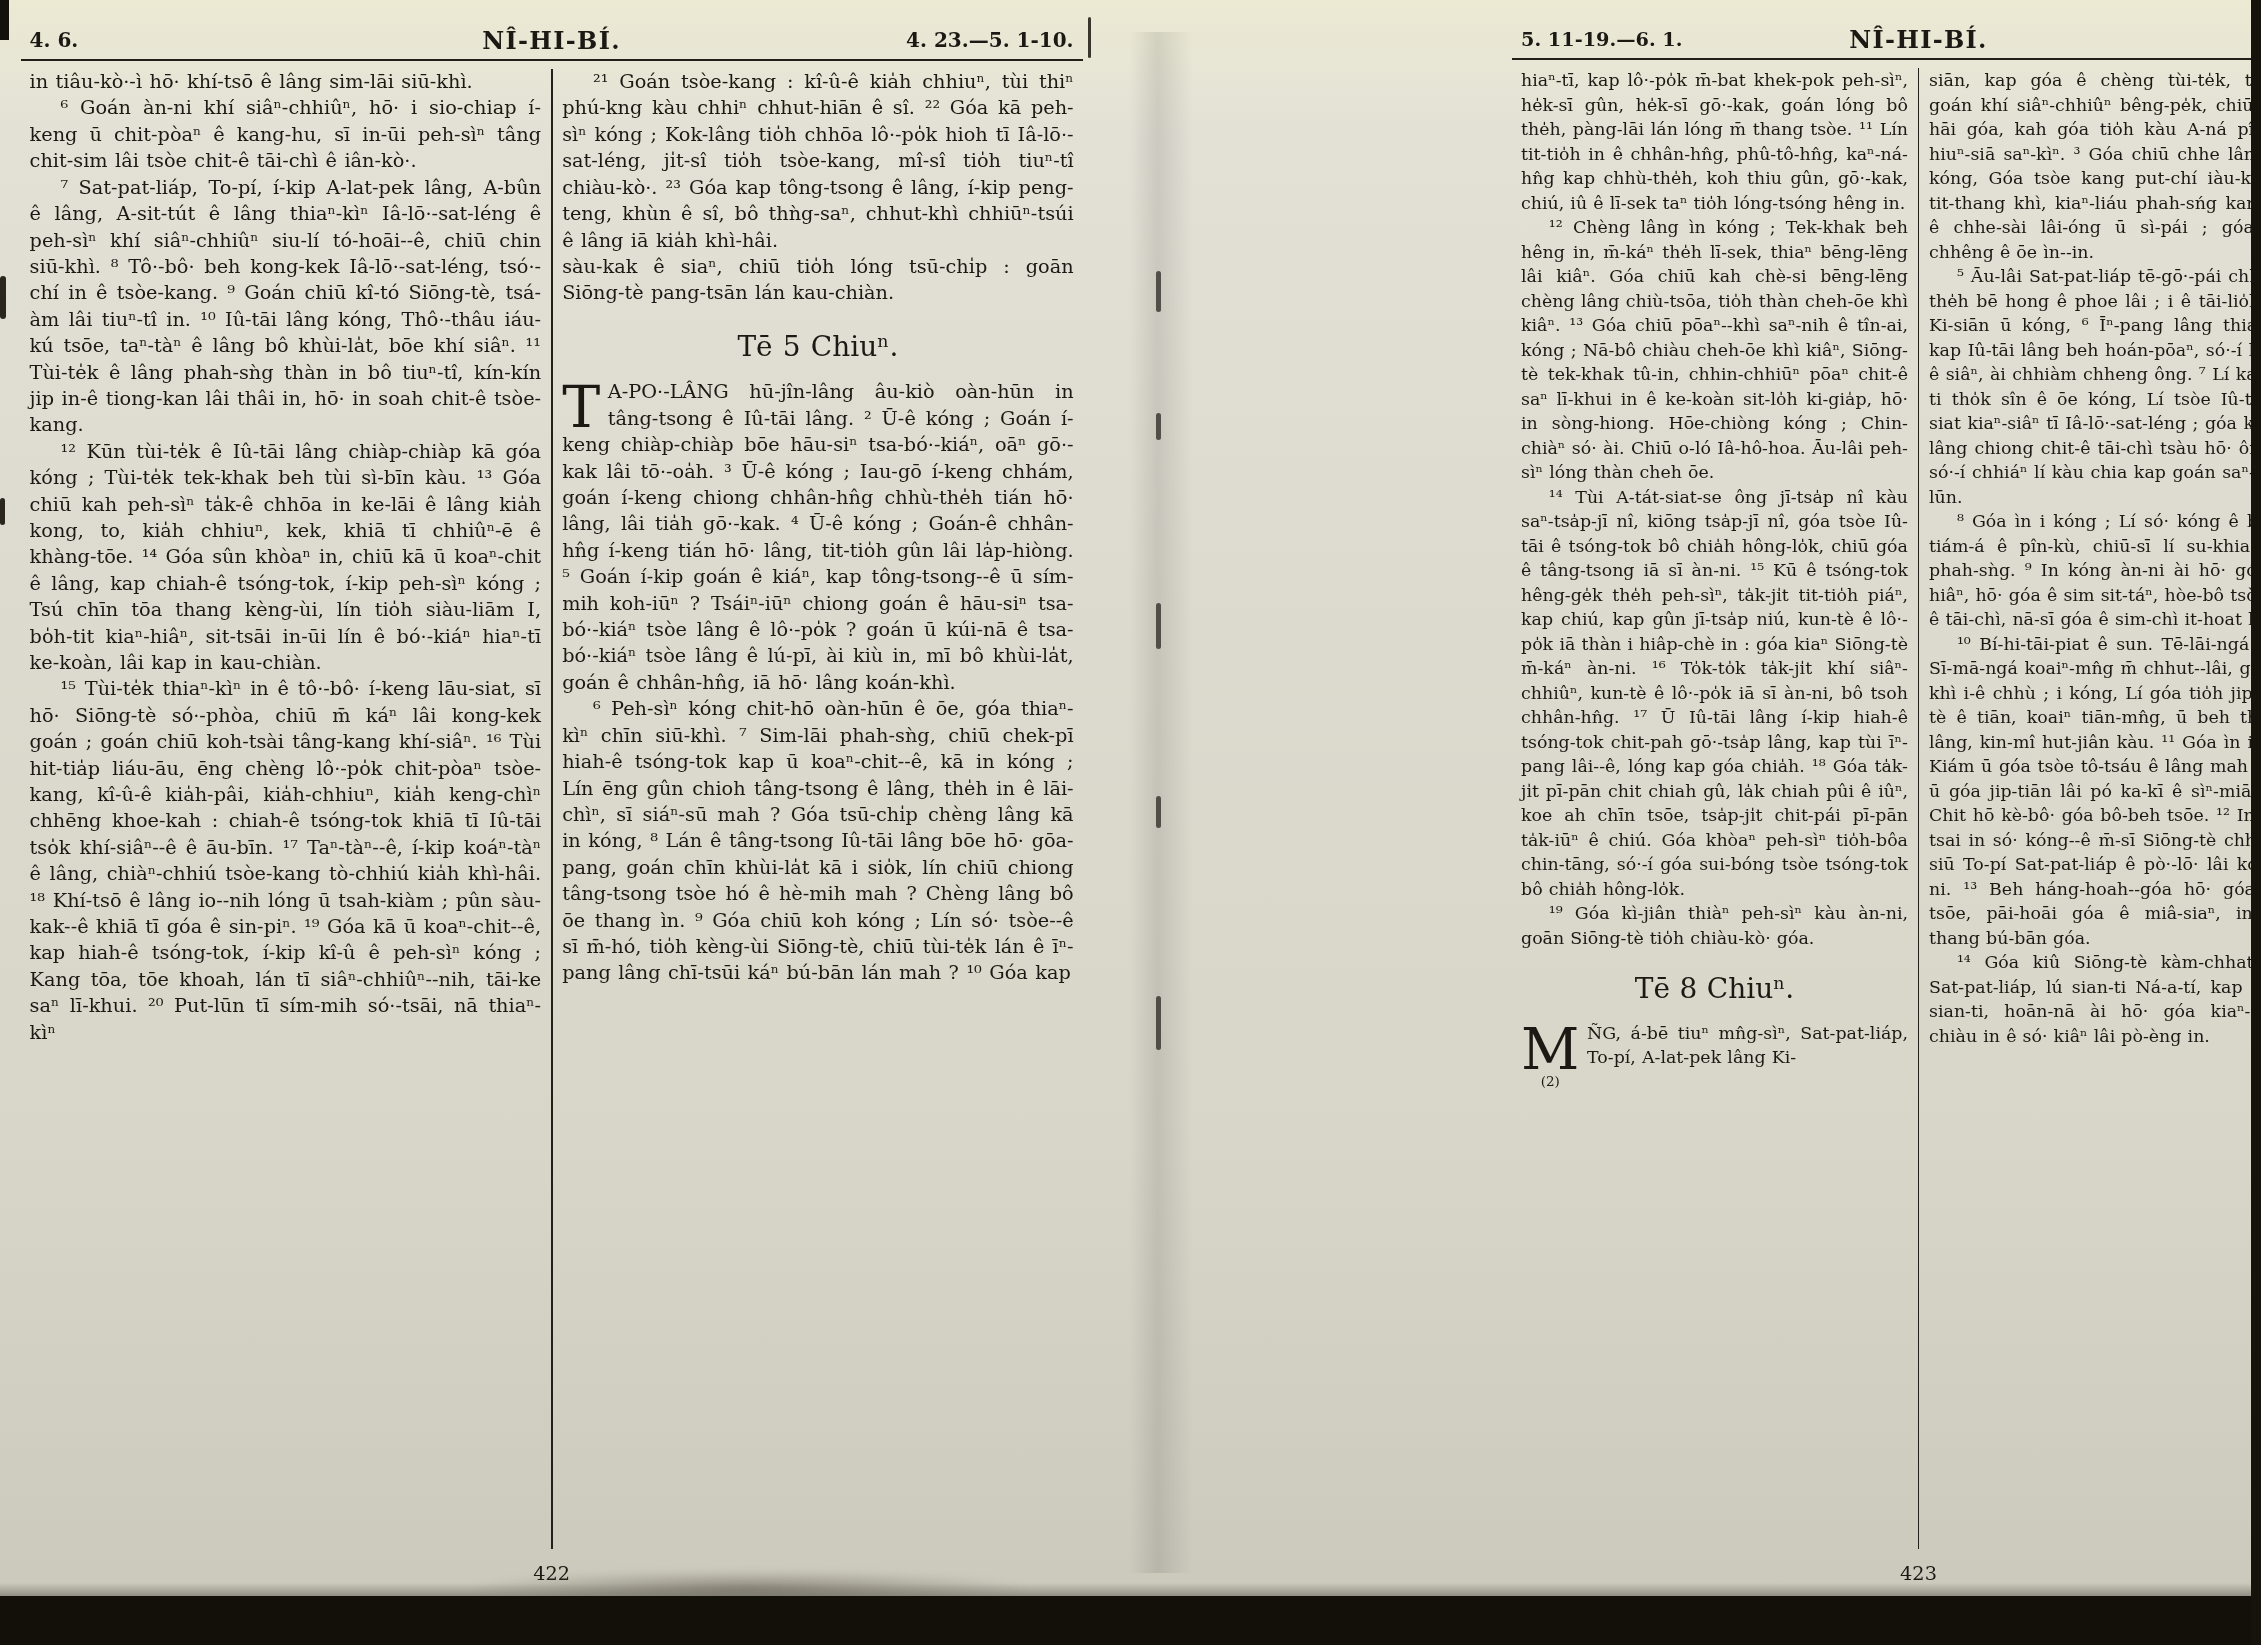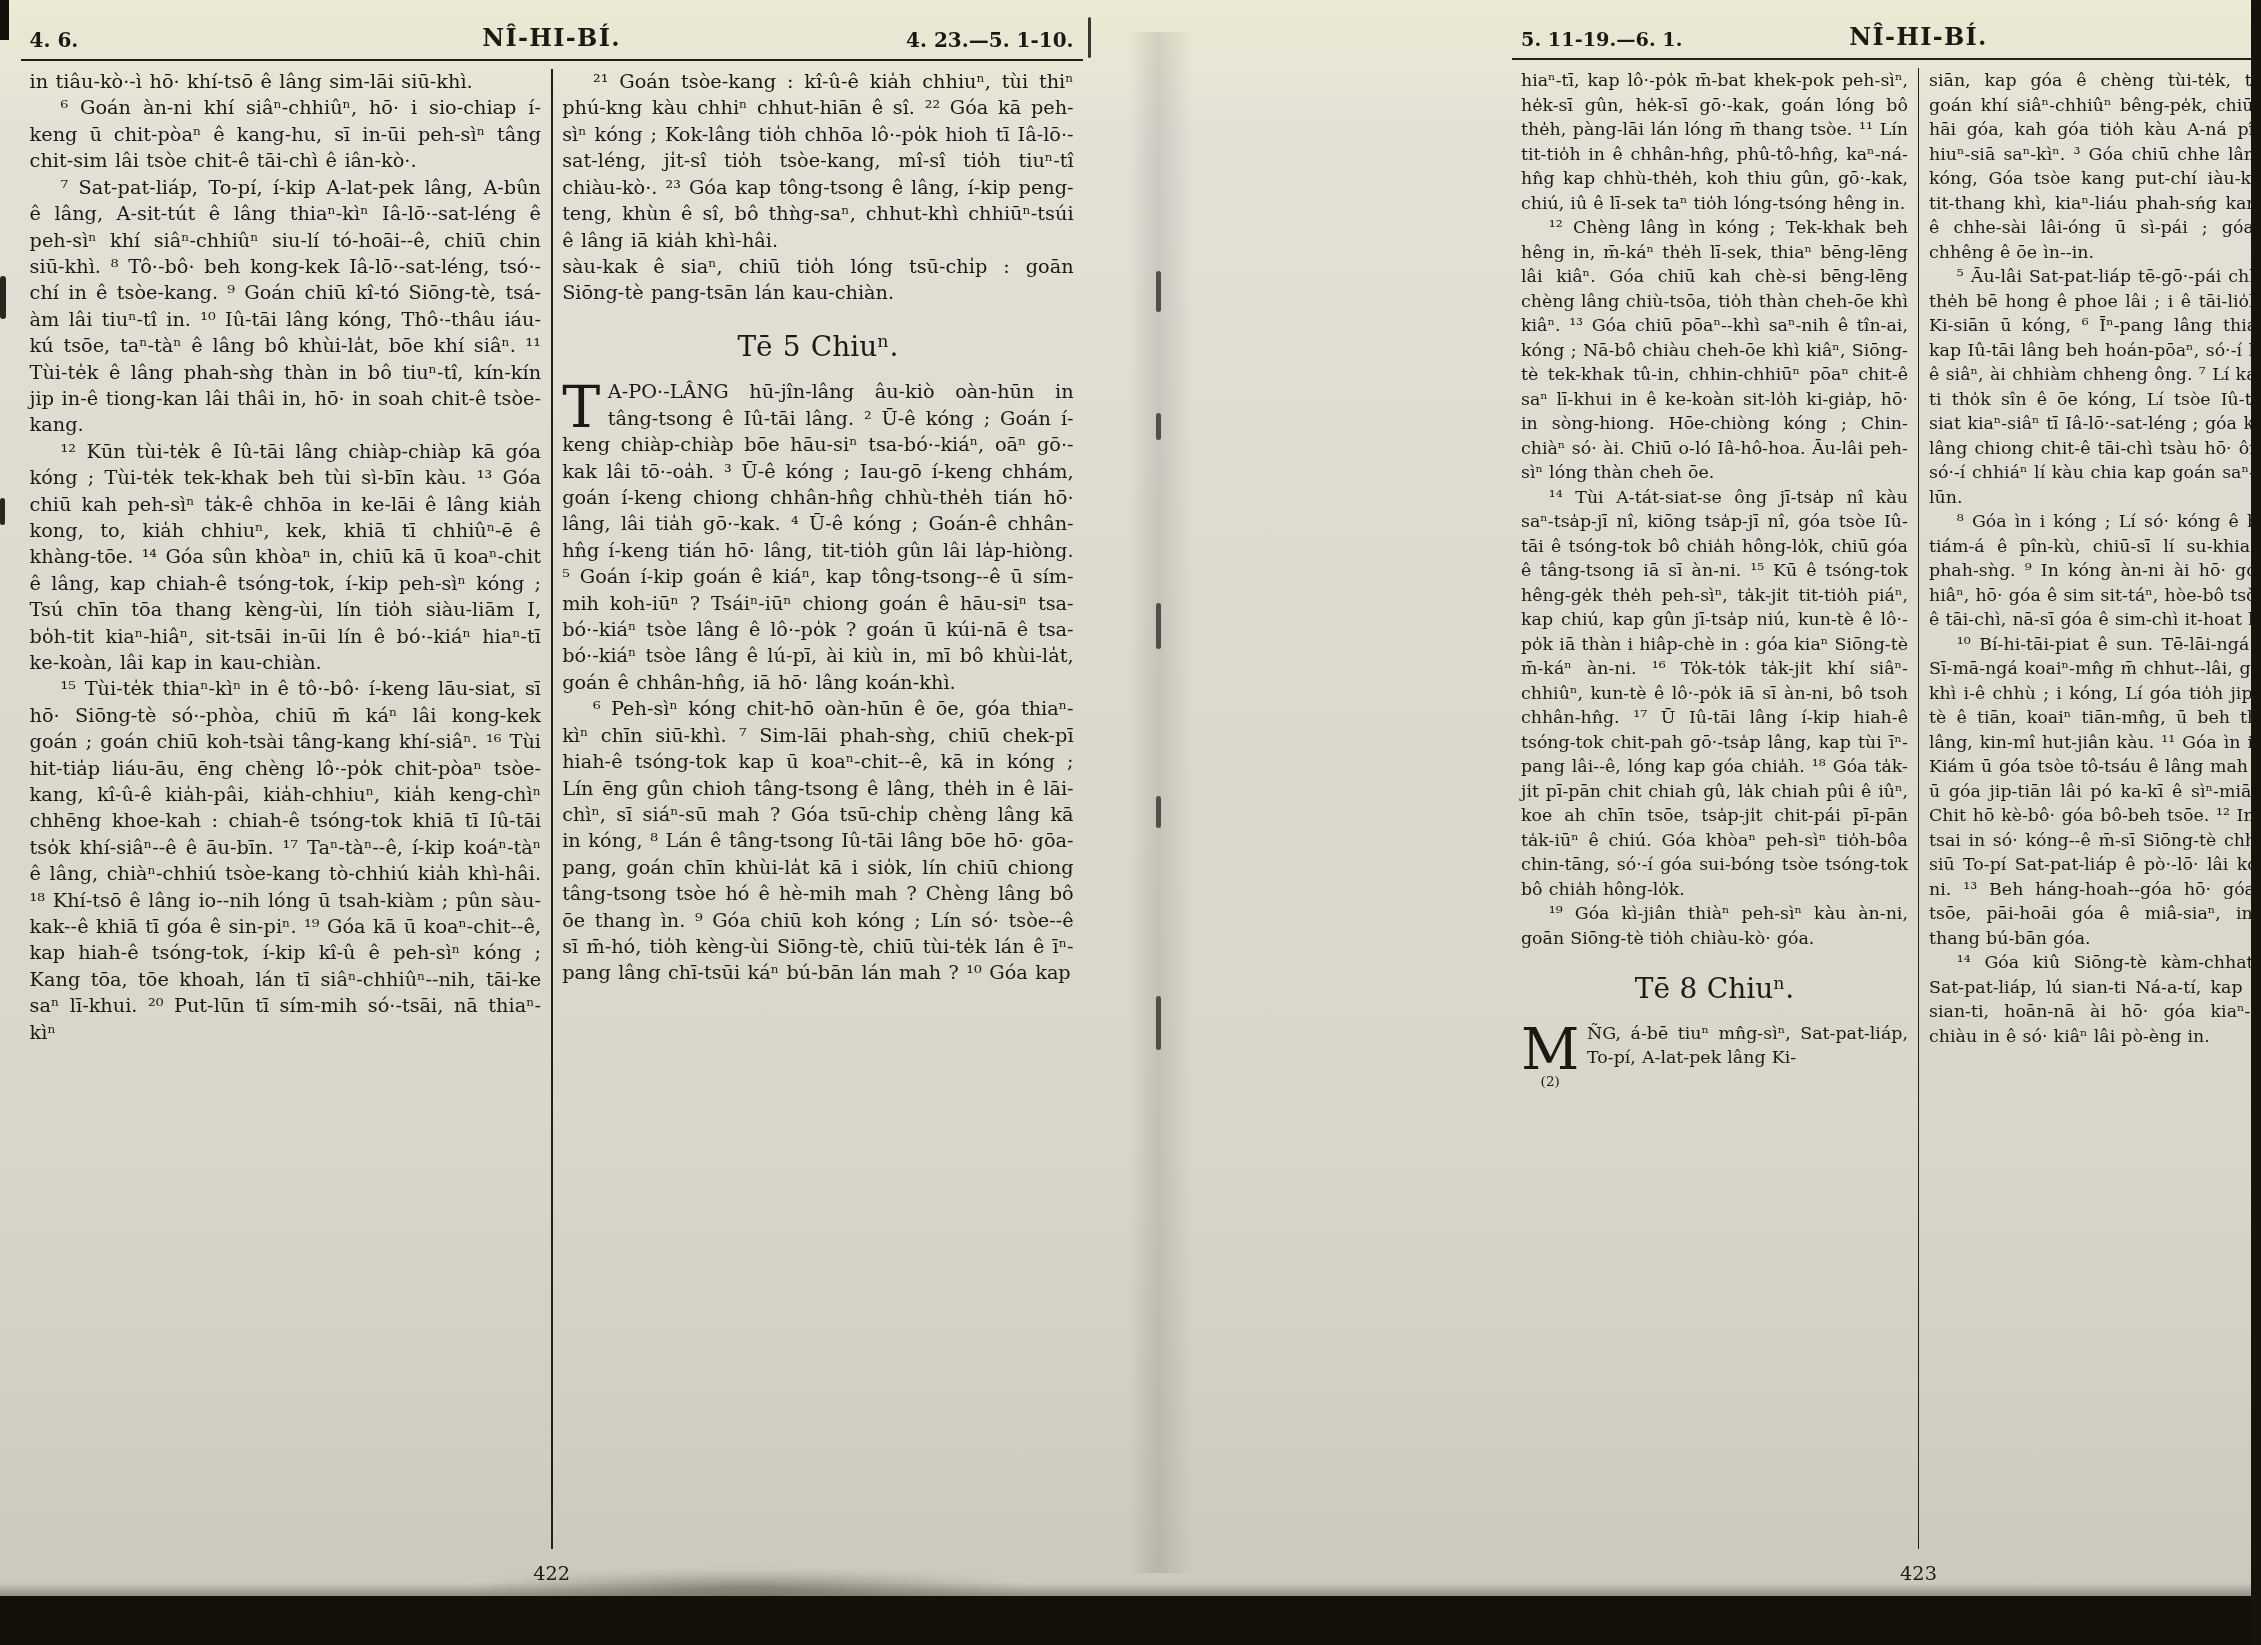--- a/index.html
+++ b/index.html
@@ -6,28 +6,28 @@
   html,body { background:#6f6d68; }
   .scan {
     position:relative; width:2261px; height:1645px; overflow:hidden;
     background:linear-gradient(180deg,#ecead3 0%, #e3e1d6 8%, #dddacf 35%, #d8d5c9 70%, #ccc9bd 96%, #c2bfb3 100%);
     font-family:"DejaVu Serif", serif; color:#1c1914;
   }
   .page { position:absolute; top:19.3px; display:flex; flex-direction:column; height:1566px; }
   .page-left  { left:20.6px;  width:1062px; }
   .page-right { left:1512px; width:813px; }
 
-  .page-header { position:relative; display:flex; justify-content:space-between; align-items:flex-end;
+  .page-header { position:relative; display:flex; justify-content:space-between; align-items:center;
                  padding:9px 9px 3.9px 9px; font-weight:bold; }
   .page-left  .page-header { font-size:20px; }
   .page-right .page-header { font-size:19.3px; }
   .book-title { position:absolute; left:50%; transform:translateX(-50%); font-size:24px; letter-spacing:1.3px; }
   .header-rule { height:2.6px; background:#23201a; margin-top:2.6px; }
 
-  .columns { flex:1; display:flex; overflow:hidden; padding-top:7.7px;justify-content:flex-end; }
+  .columns { flex:1; display:flex; overflow:hidden; padding-top:7.7px; }
   .col { flex:1; overflow:hidden; text-align:justify; padding:0 9px; }
   .page-left  .col { font-size:19.3px; line-height:26.4px; word-spacing:1.3px; }
   .page-right .col { font-size:17.4px; line-height:24.5px; word-spacing:0.6px; }
   .col-rule { width:1.9px; background:#23201a; margin:0 0.6px; }
 
   .para { text-indent:1.6em; }
   .para.no-indent { text-indent:0; }
   .chapter-heading { text-align:center; font-weight:normal; font-size:28px; margin:27px 0 19.3px 0; }
   .dropcap-para { text-indent:0; }
   .dropcap { float:left; text-align:center; margin:3.9px 7.7px 0 0; }

